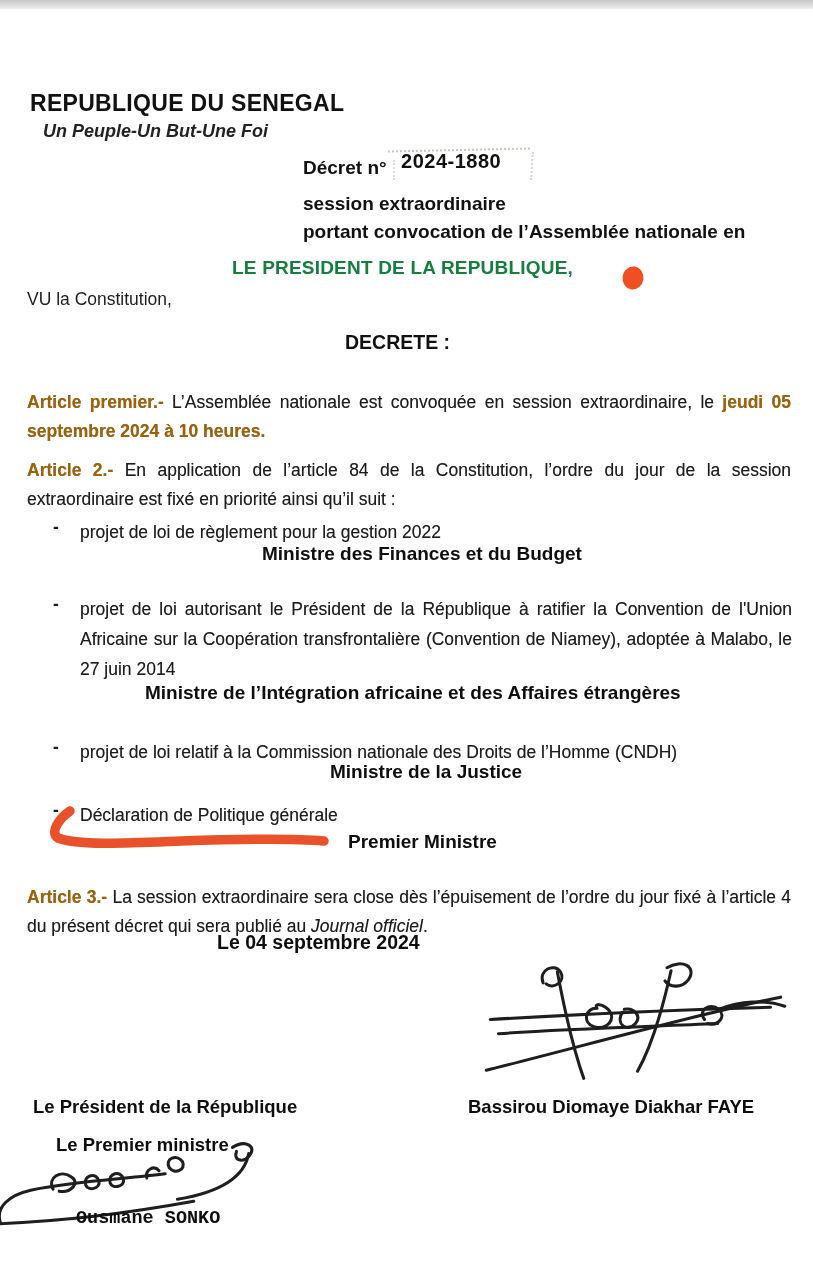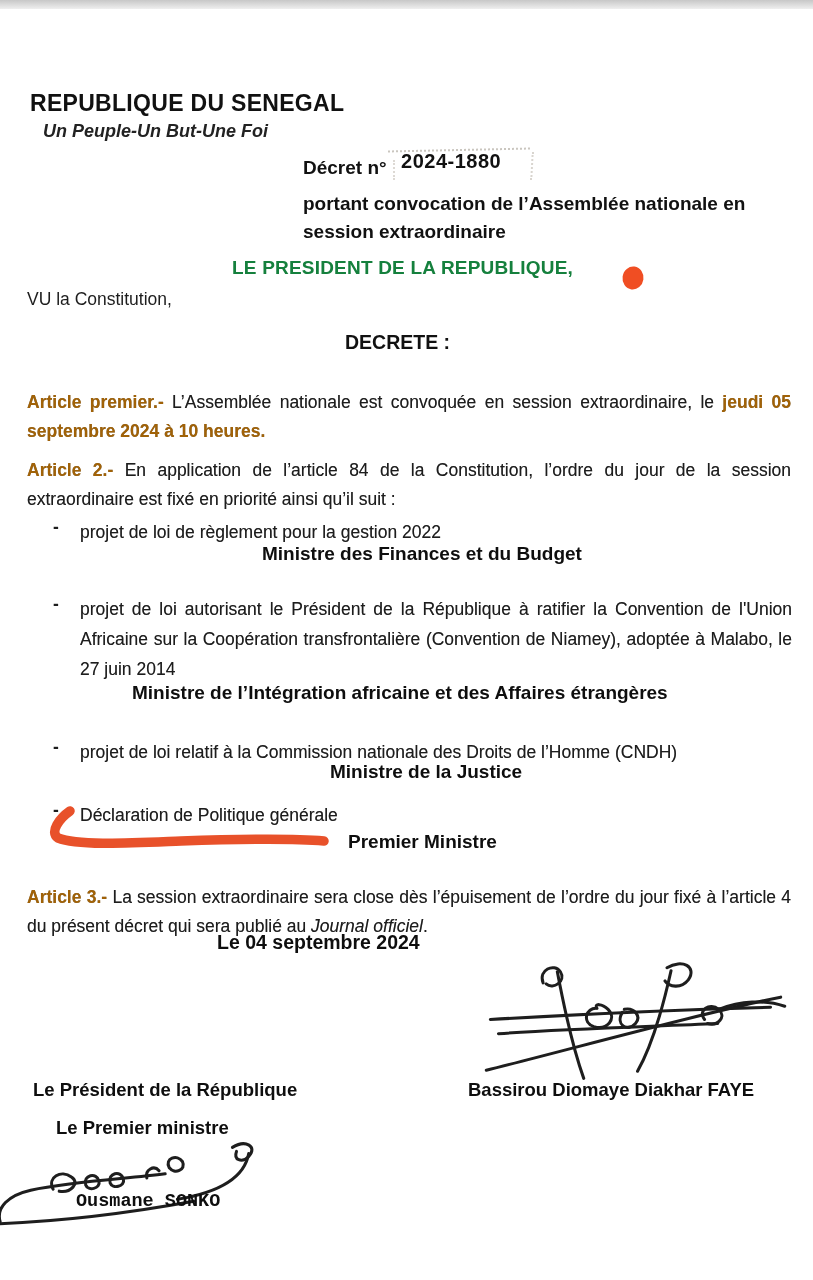--- a/index.html
+++ b/index.html
@@ -38,28 +38,28 @@
   .bullet-row{position:absolute;left:53px;display:flex;align-items:flex-start;white-space:normal;}
   .bullet-dash{width:27px;flex:0 0 27px;font-size:17.5px;font-weight:700;}
   .bullet-text{font-size:17.5px;line-height:30px;text-shadow:0 0 .5px rgba(0,0,0,.45);}
   .b1{top:517px;}
   .b2{top:594px;width:739px;}
   .b2 .bullet-text{text-align:justify;}
   .b3{top:737px;}
   .b4{top:800px;}
   .minister{position:absolute;font-size:19px;font-weight:700;white-space:nowrap;color:#0e0e0e;}
   .m1{left:262px;top:543px;}
-  .m2{left:132px;top:682px;}
+  .m2{left:145px;top:682px;}
   .m3{left:330px;top:761px;}
   .m4{left:348px;top:831px;}
   .marker-underline{left:36px;top:806px;}
   .date-line{left:190px;top:931px;font-size:19.5px;font-weight:700;color:#0e0e0e;margin-left:27px;}
   .faye-sig{left:468px;top:956px;}
   .sonko-sig{left:-6px;top:1136px;}
-  .sig-title{font-size:18.5px;font-weight:700;color:#0e0e0e;}
+  .sig-title{font-size:18.5px;font-weight:700;color:#0e0e0e;margin-top:17px;}
   .pres-title{left:33px;top:1079px;}
   .pres-name{left:468px;top:1079px;}
   .pm-title{left:56px;top:1117px;}
   .pm-name{left:76px;top:1191px;font-family:Liberation Mono, monospace;}
 </style>
 </head>
 <body>
 
 <div class="page">
 
@@ -70,22 +70,22 @@
 
   <div class="pencil-mark-h"></div>
   <div class="pencil-mark-v1"></div>
   <div class="pencil-mark-v2"></div>
 
   <div class="abs decree-block">
     <div class="decree-line1">
       <span class="decree-label">Décret n°</span>
       <span class="decree-number">2024-1880</span>
     </div>
+    <div class="decree-subject">session extraordinaire</div>
     <div class="decree-subject">portant convocation de l’Assemblée nationale en</div>
-    <div class="decree-subject">session extraordinaire</div>
   </div>
 
   <div class="abs pres-heading">LE PRESIDENT DE LA REPUBLIQUE,</div>
 
   <svg class="abs red-dot" width="24" height="26" viewBox="0 0 24 26">
     <ellipse cx="12" cy="13" rx="10.5" ry="11.5" transform="rotate(8 12 13)" fill="#f04e23"></ellipse>
   </svg>
 
   <div class="abs visa">VU la Constitution,</div>
 

